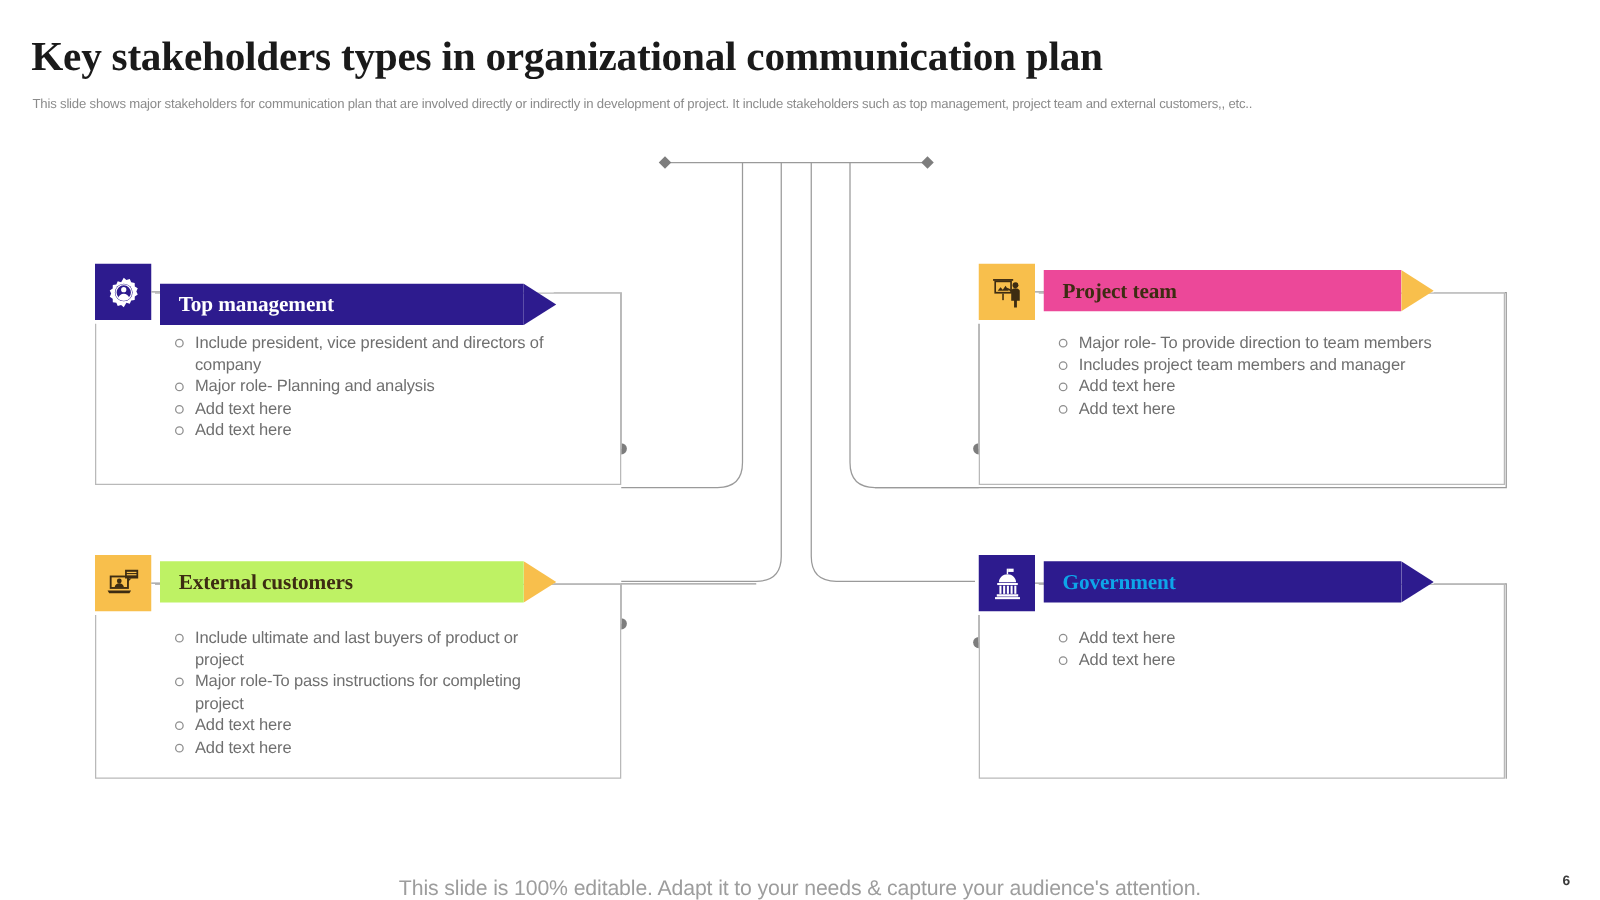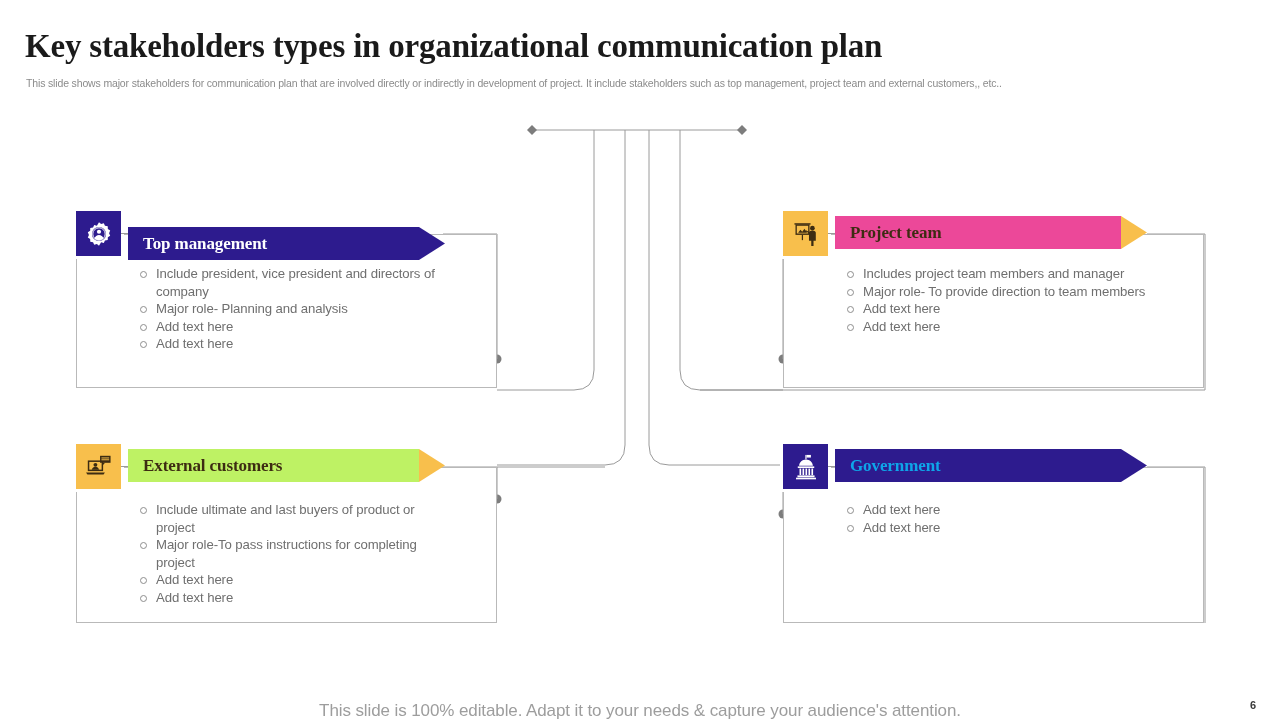--- a/index.html
+++ b/index.html
@@ -176,22 +176,22 @@
     <div class="banner" style="left:835px; top:216px;">
       <div class="banner-body" style="background:#ec4899; width:286px;">
         <span class="banner-label" style="color:#3d2c12;">Project team</span>
       </div>
       <svg class="banner-tip" viewBox="0 0 26 33">
         <polygon points="0,0 26,16.5 0,33" fill="#f8bf4c"></polygon>
       </svg>
     </div>
 
     <ul class="bullets" style="left:839px; top:265px; width:350px;">
+      <li>Major  role- To provide direction to team members</li>
       <li>Includes project team members and manager</li>
-      <li>Major  role- To provide direction to team members</li>
       <li>Add text here</li>
       <li>Add text here</li>
     </ul>
   </div>
 
   <div class="card">
     <div class="card-box" style="left:76px; top:467px; width:421px; height:156px;"></div>
 
     <div class="icon-tile" style="left:76px; top:444px; background:#f8bf4c;">
       <svg width="28" height="28" viewBox="0 0 32 32">

